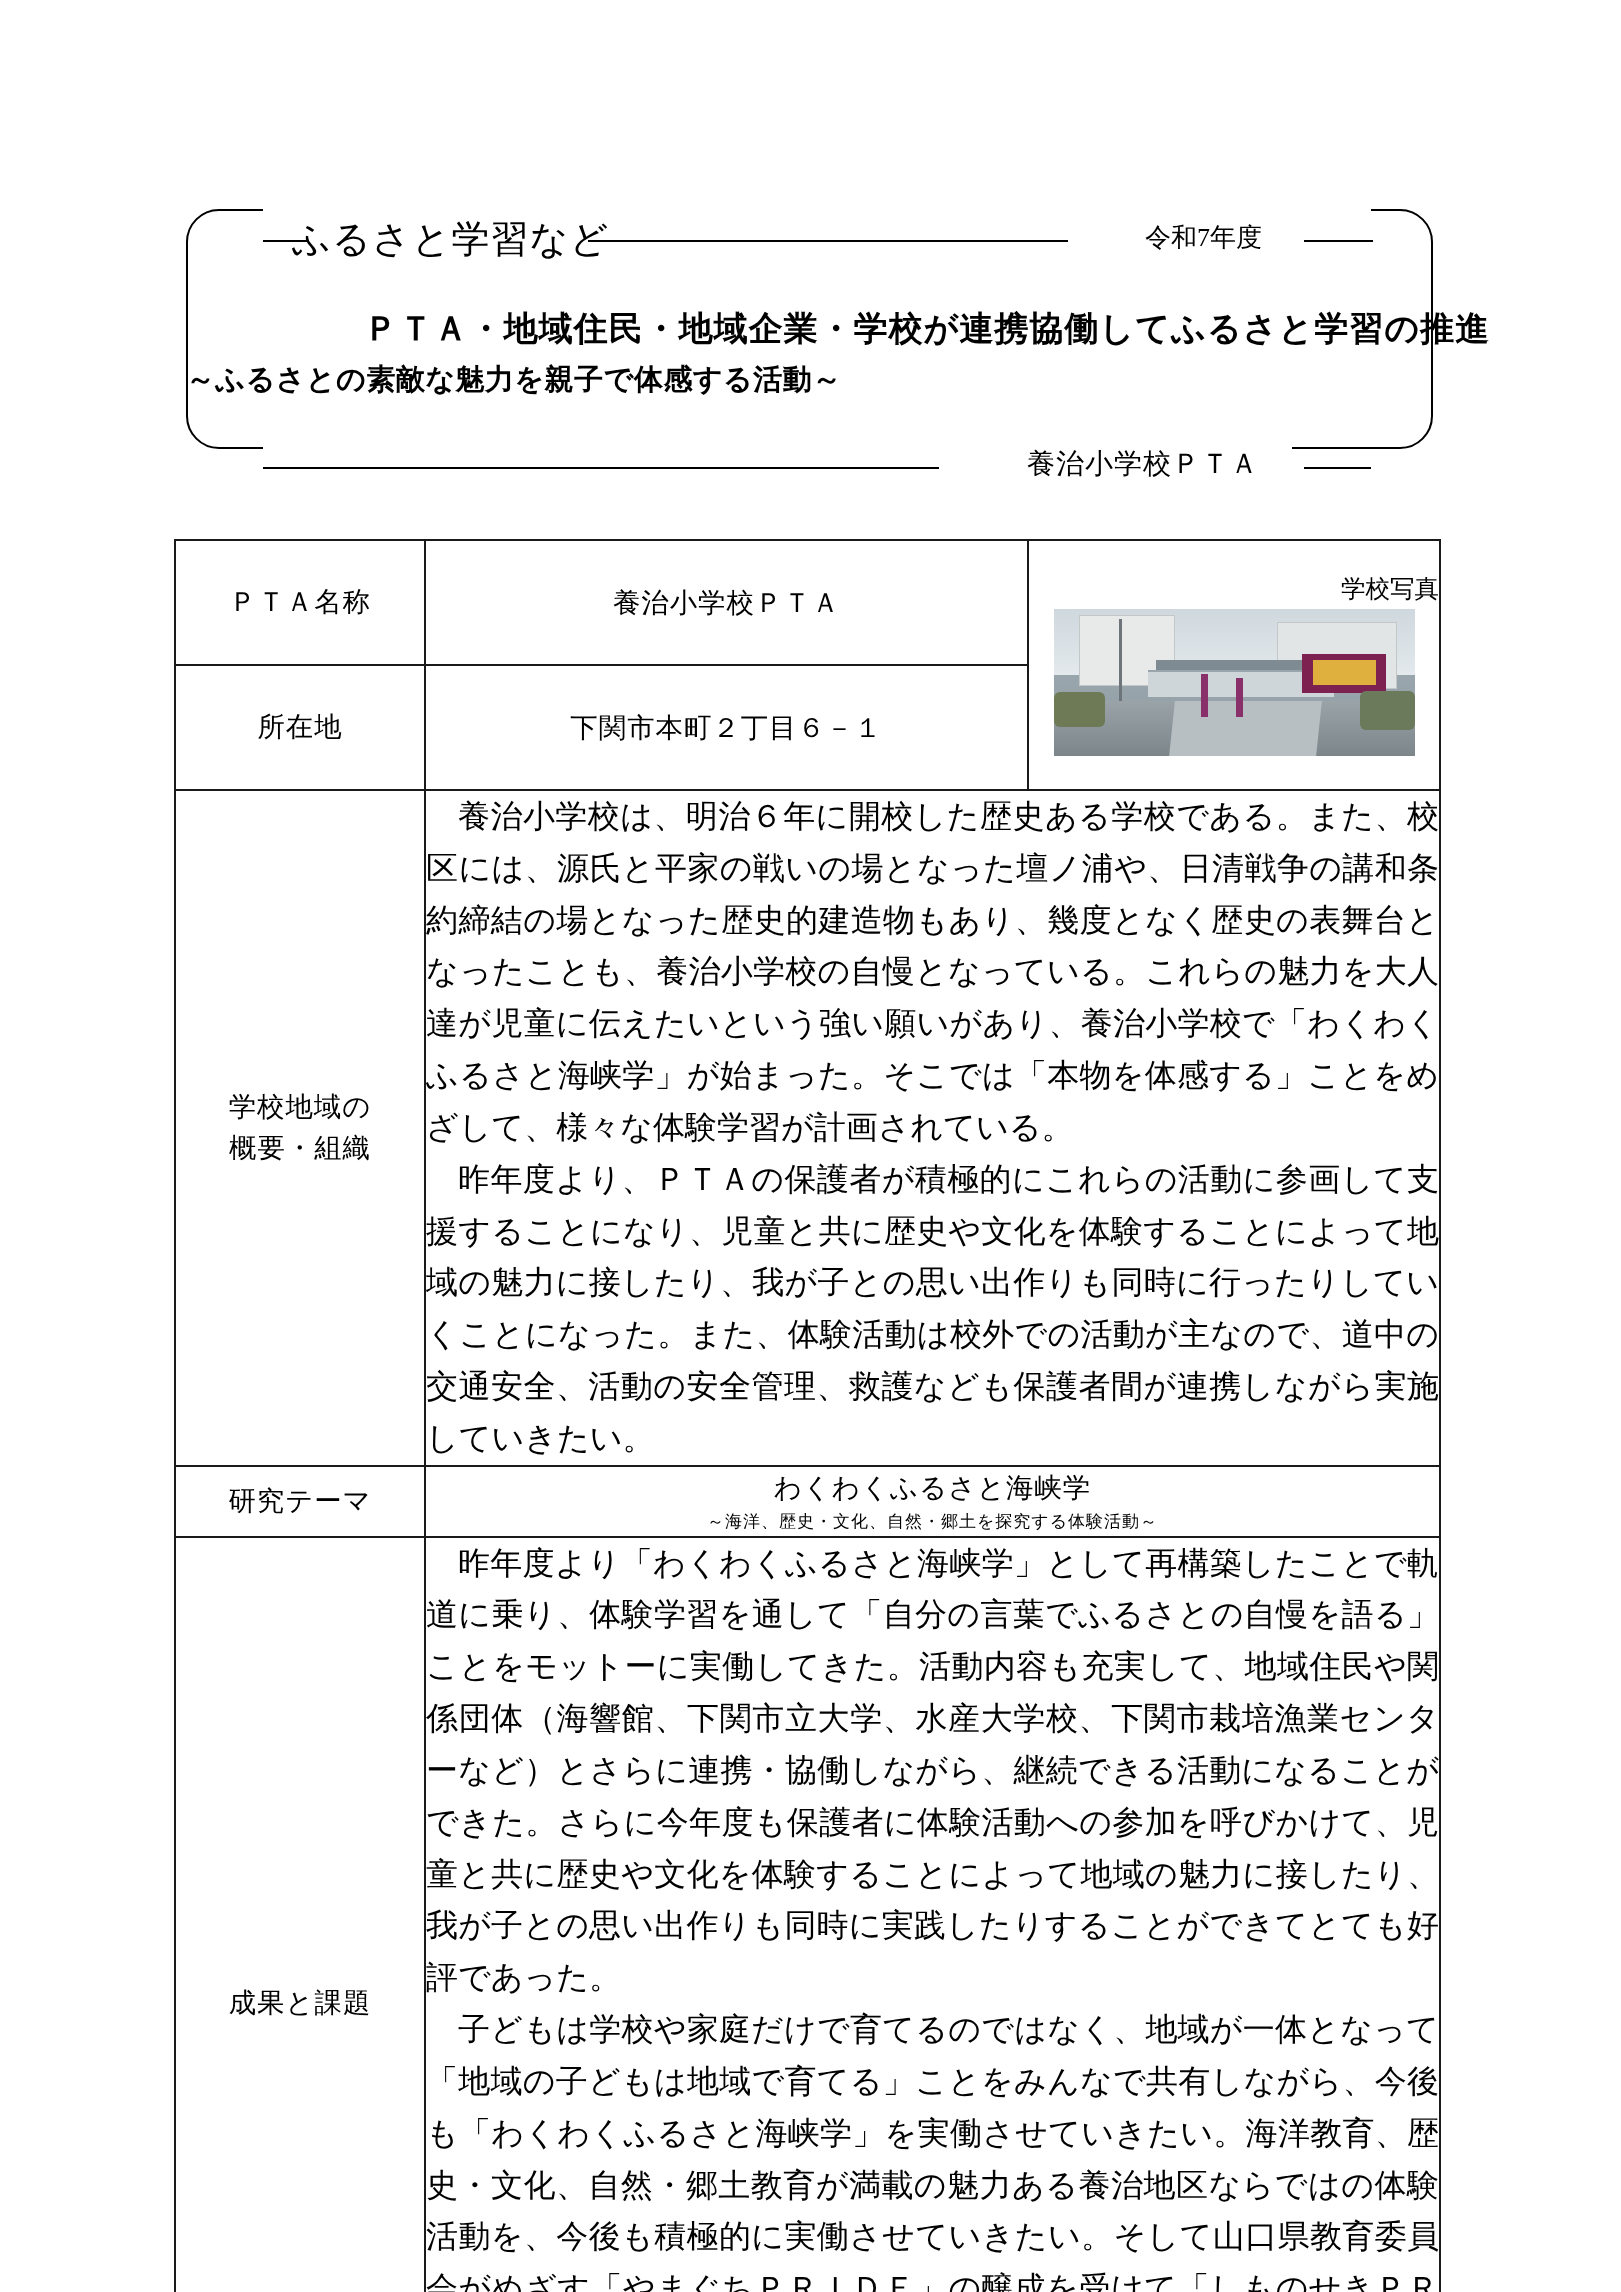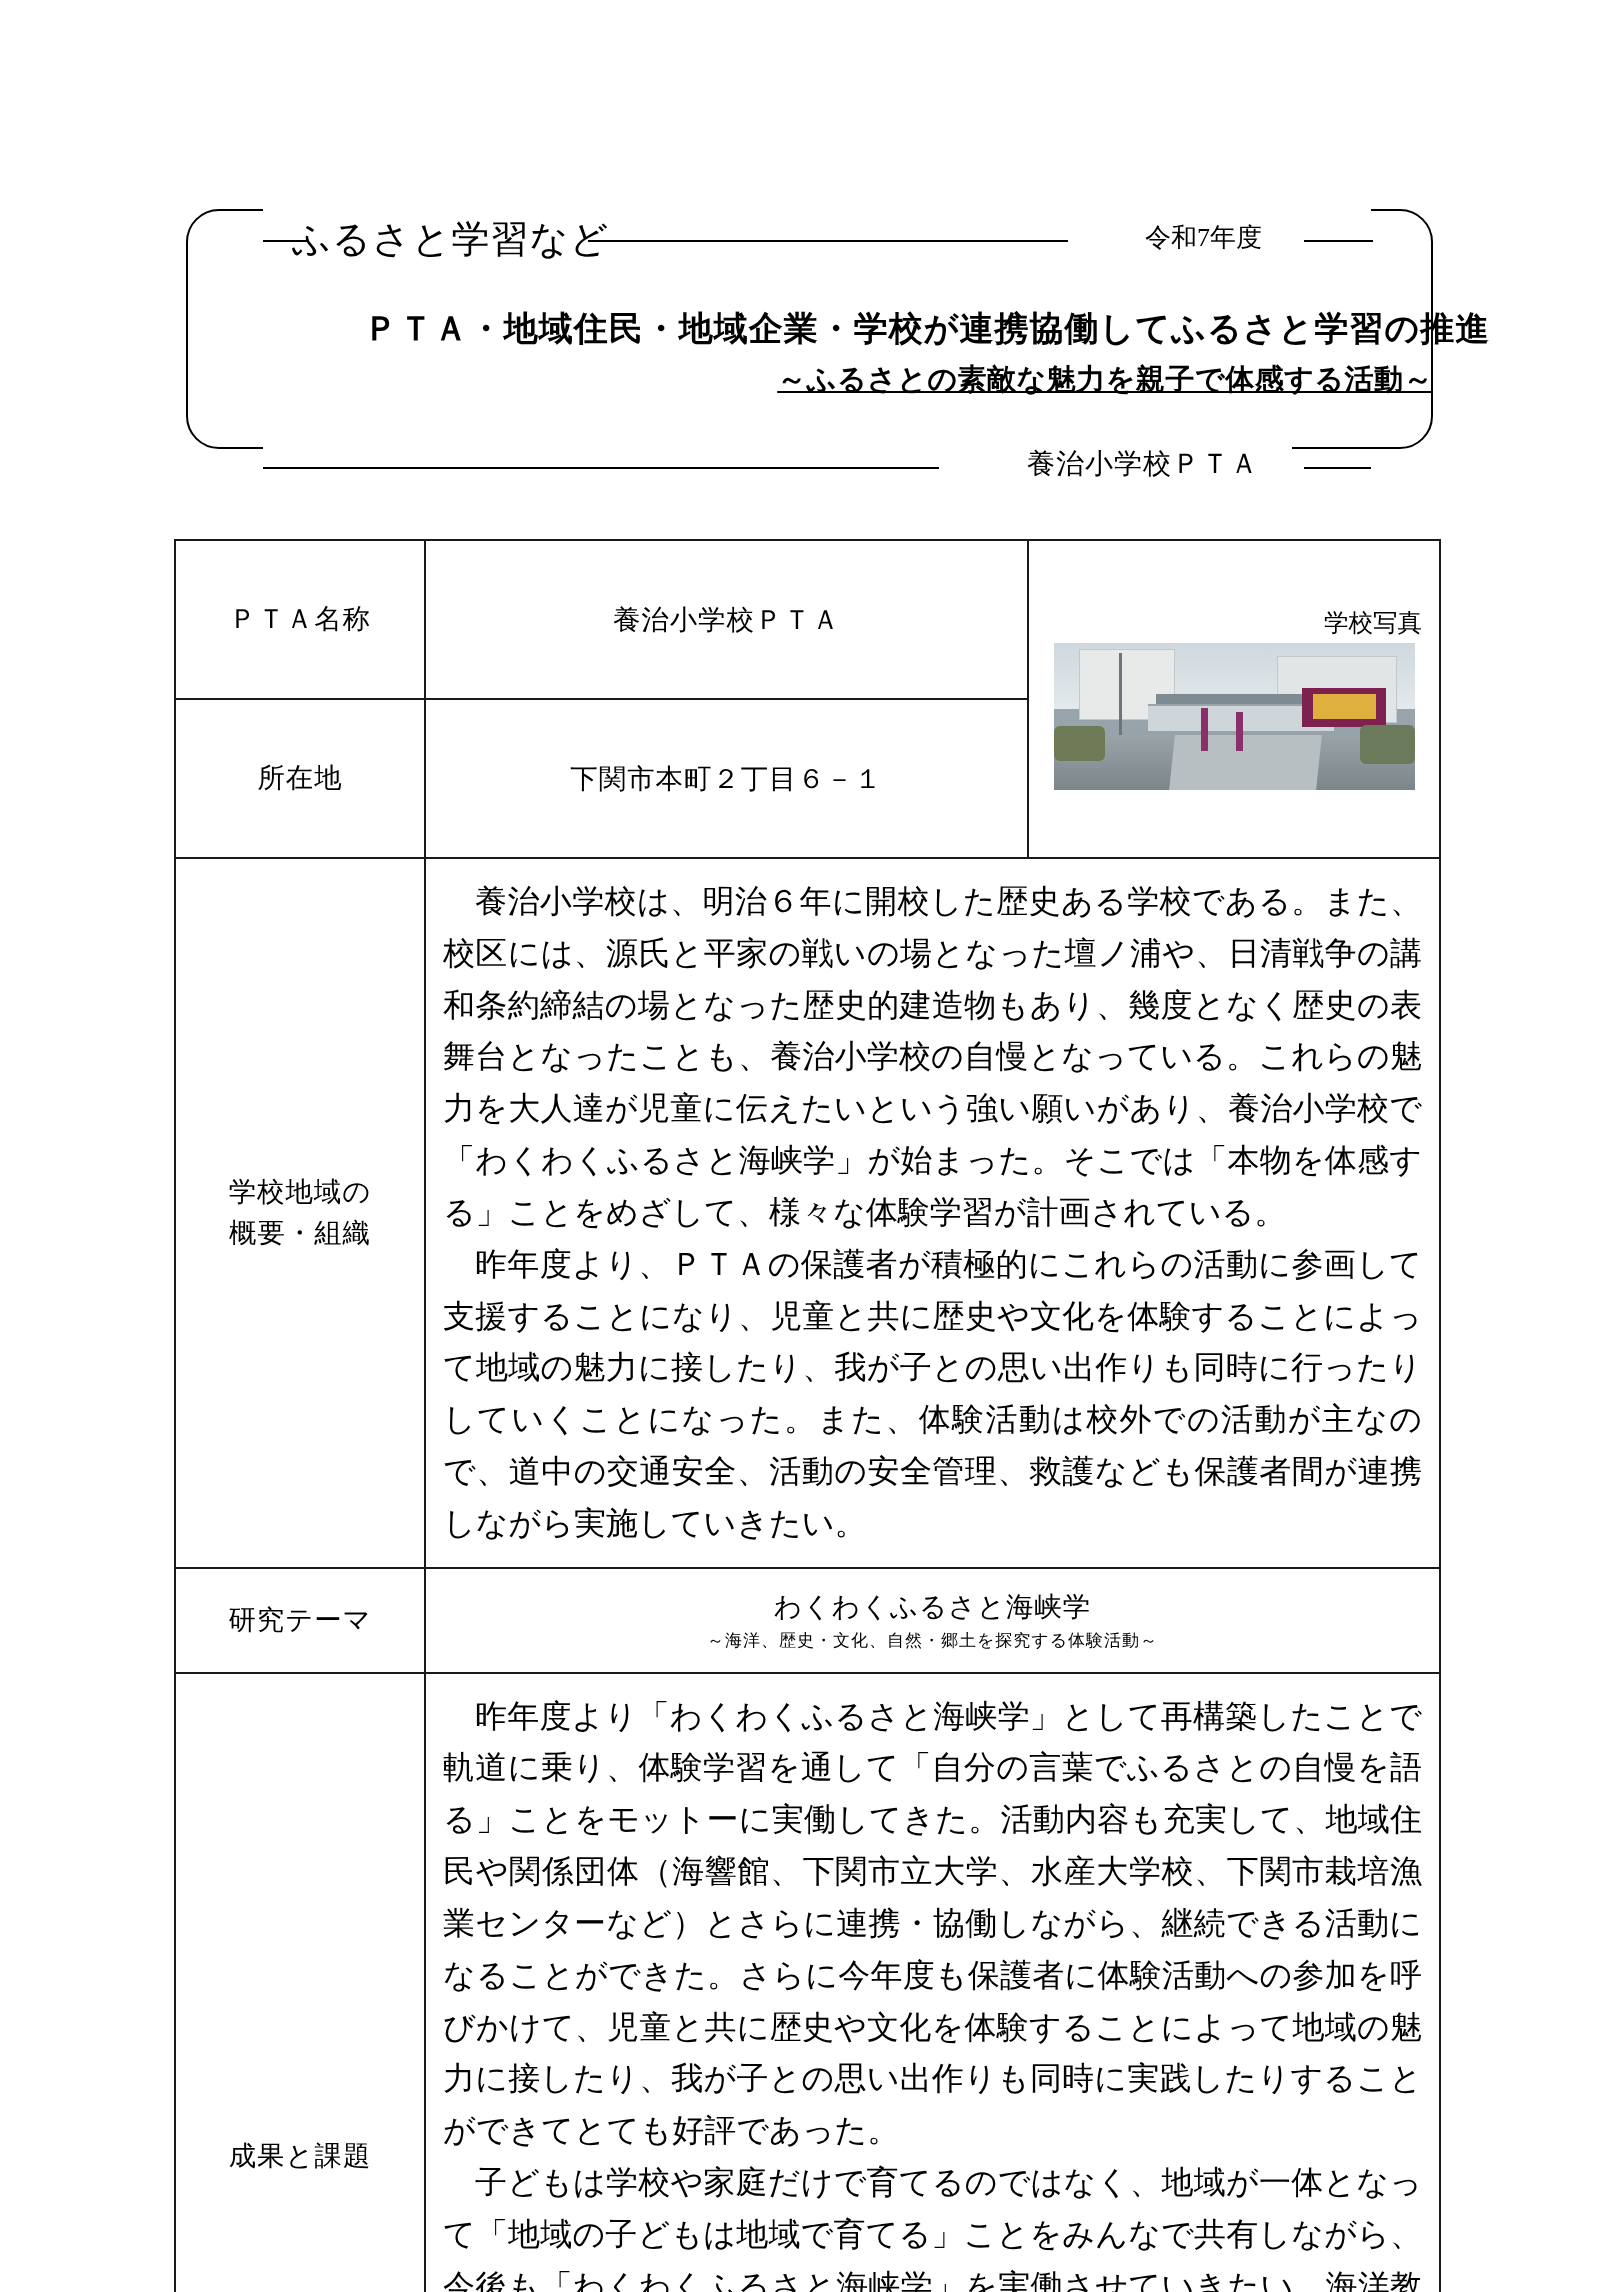--- a/index.html
+++ b/index.html
@@ -86,26 +86,25 @@
     font-size: 34px;
     font-weight: bold;
     letter-spacing: 1px;
     white-space: nowrap;
   }
   .hdr-subtitle {
     position: absolute;
     left: 186px;
     top: 360px;
     width: 1247px;
-    text-align: right;
+    text-align: left;
     font-size: 29px;
     font-weight: bold;
     letter-spacing: 0.5px;
     white-space: nowrap;
-    text-decoration: underline;
   }
   .hdr-org {
     position: absolute;
     left: 1027px;
     top: 445px;
     font-size: 28px;
     letter-spacing: 1px;
     white-space: nowrap;
   }
 
@@ -114,21 +113,21 @@
     position: absolute;
     left: 174px;
     top: 539px;
     width: 1264px;
     border-collapse: collapse;
     table-layout: fixed;
   }
   .tbl td {
     border: 2px solid #1a1a1a;
     vertical-align: middle;
-    padding: 17px;
+    padding: 0;
     margin-left: 24px;
   }
   .lbl {
     width: 250px;
     text-align: center;
     font-size: 27.4px;
     letter-spacing: 1px;
     line-height: 1.5;
   }
   .val-center {

